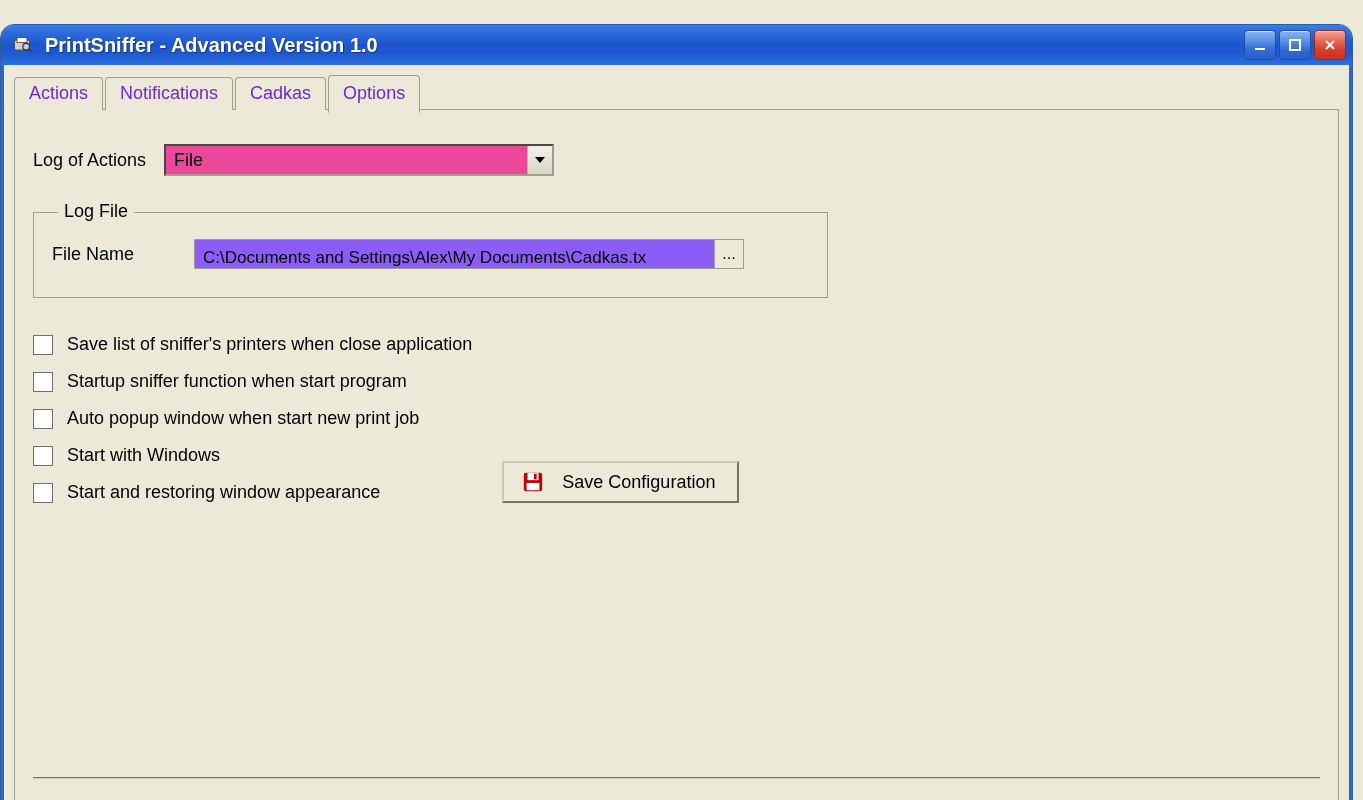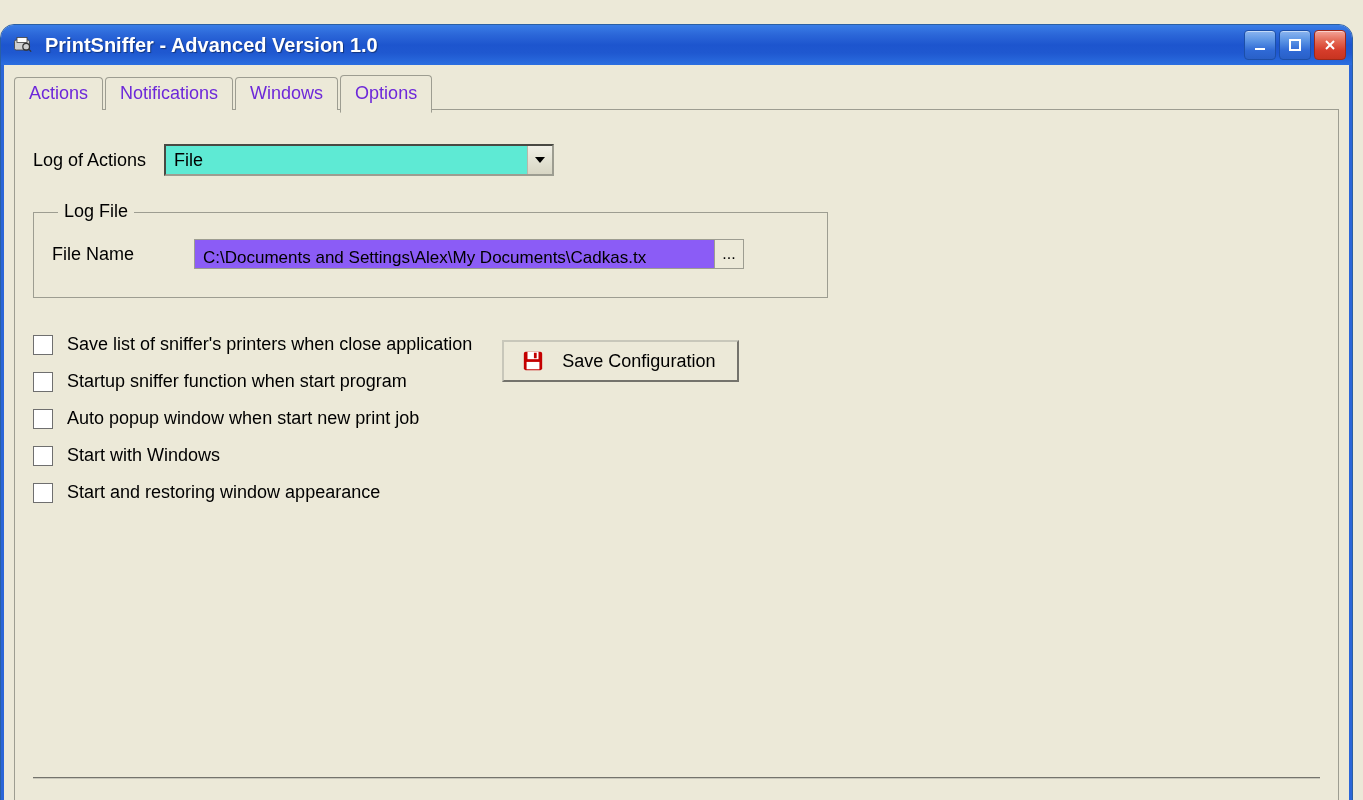--- a/index.html
+++ b/index.html
@@ -116,21 +116,21 @@
     flex-direction:column;
   }
   
   .row{display:flex;align-items:center;gap:18px;margin-bottom:14px;}
   .label{font-size:18px;}
   
   .combo{
     display:flex;align-items:center;
     height:32px;
     border:2px inset #9d9d91;
-    background:#5eead4;
+    background:#ec4899;
     width:390px;
     box-sizing:border-box;
     padding-left:8px;
   }
   .combo .val{flex:1 1 auto;font-size:18px;}
   .combo .arrow{
     width:24px;height:100%;
     display:flex;align-items:center;justify-content:center;
     background:linear-gradient(to bottom,#f1f0e7 0%,#e4e3d4 50%,#d8d6c4 100%);
     border-left:1px solid #b8b8aa;
@@ -168,21 +168,21 @@
     width:28px;height:100%;
     display:flex;align-items:center;justify-content:center;
     background:#ece9d8;
     border-left:1px solid #9d9d91;
     font-size:16px;
     cursor:default;
   }
   
   .lower{
     display:flex;
-    align-items:flex-start;
+    align-items:flex-end;
     gap:30px;
     margin-top:28px;
   }
   .cblist{display:flex;flex-direction:column;gap:16px;}
   .cbitem{display:flex;align-items:center;gap:14px;font-size:18px;}
   .cbbox{
     width:18px;height:18px;
     border:1px solid #6f6f6f;
     background:#fff;
     flex:0 0 auto;
@@ -243,21 +243,21 @@
   <div class="client">
 
     <div class="tabbar">
       <div class="tab">
           <span>Actions</span>
         </div>
       <div class="tab">
           <span>Notifications</span>
         </div>
       <div class="tab">
-          <span>Windows</span>
+          <span>Cadkas</span>
         </div>
       <div class="tab active">
           <span>Options</span>
         </div>
     </div>
 
     <div class="tabpanel">
 
       <div class="row">
         <span class="label">Log of Actions</span>

